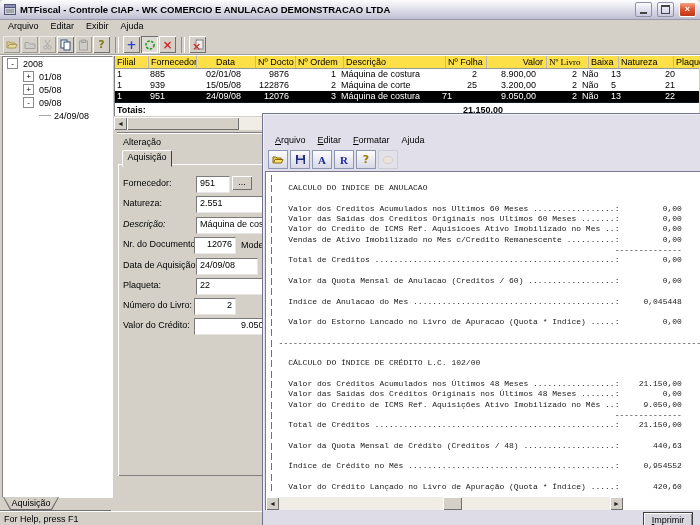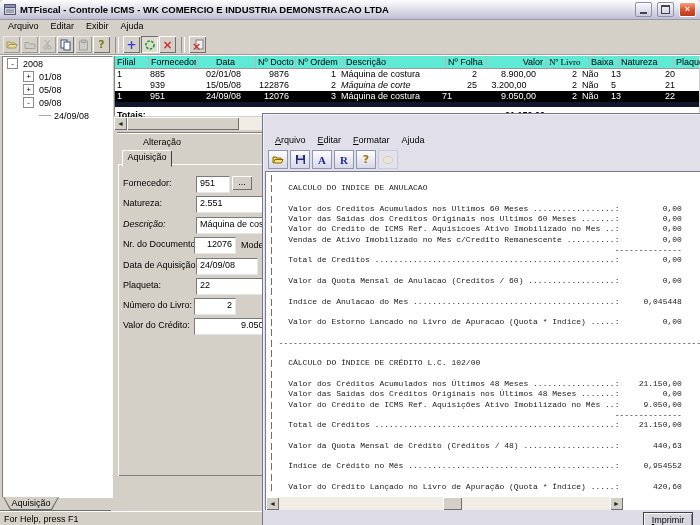--- a/index.html
+++ b/index.html
@@ -30,33 +30,33 @@
   
   #tree{left:2px;top:56px;width:109px;height:440px;background:#FFF;
     border:1px solid;border-color:#808080 #FFF #FFF #808080;overflow:hidden;}
   .trow{height:13px;display:flex;align-items:center;white-space:nowrap;}
   .tbox{width:9px;height:9px;border:1px solid #8A8A8A;background:#FFF;display:flex;align-items:center;
     justify-content:center;font-size:8px;line-height:7px;margin-right:5px;flex:none;}
   .tconn{width:12px;height:1px;background:#A8A8A8;margin-right:3px;flex:none;}
   
   #grid{left:114px;top:56px;width:584px;height:60px;background:#FFF;border-left:1px solid #808080;}
   .grow,#ghead{display:flex;white-space:nowrap;}
-  #ghead{height:12px;background:#5eead4;border-bottom:1px solid #9A9A9A;}
+  #ghead{height:12px;background:#fde047;border-bottom:1px solid #9A9A9A;}
   .gh{border-right:1px solid #B8B8B8;padding:1px 3px 0 2px;overflow:hidden;flex:none;}
   .gc{padding:0 3px 0 2px;overflow:hidden;flex:none;height:11px;line-height:11px;}
   .grow.sel{background:#000;color:#FFF;}
-  #gtotals{display:flex;height:14px;border-top:5px solid #0f172a;font-weight:bold;align-items:flex-end;gap:42px;}
+  #gtotals{display:flex;height:14px;border-top:1px solid #0f172a;font-weight:bold;align-items:center;}
   
   .hscroll{height:13px;background:#EFEDE6;display:flex;}
   .sarrow{width:13px;height:13px;background:#D4D0C8;box-shadow:inset 1px 1px 0 #FFF,inset -1px -1px 0 #6F6F6F;
     display:flex;align-items:center;justify-content:center;font-size:7px;color:#222;flex:none;}
   .sthumb{height:13px;background:#D4D0C8;box-shadow:inset 1px 1px 0 #FFF,inset -1px -1px 0 #6F6F6F;}
   
   #formpanel{left:117px;top:132px;width:184px;height:346px;}
-  #formpanel .caption{position:absolute;left:6px;top:5px;margin-left:20px;}
+  #formpanel .caption{position:absolute;left:6px;top:5px;}
   #formtab{position:absolute;left:5px;top:18px;width:48px;height:14px;background:#D4D0C8;text-align:center;
     padding-top:1px;border:1px solid;border-color:#FFF #404040 #D4D0C8 #FFF;border-radius:2px 2px 0 0;z-index:2;}
   #formpage{position:absolute;left:1px;top:32px;right:0;bottom:2px;
     border-top:1px solid #FFF;border-left:1px solid #FFF;box-shadow:inset -1px -1px 0 #808080;}
   .flabel{position:absolute;left:6px;white-space:nowrap;}
   .fbox{position:absolute;height:14px;background:#FFF;border:1px solid;border-color:#7A7A7A #E6E6E6 #E6E6E6 #7A7A7A;
     padding:1px 3px 0 3px;white-space:nowrap;overflow:hidden;line-height:11px;}
   .fbox.r{text-align:right;}
   #browsebtn{position:absolute;width:20px;height:14px;background:#D4D0C8;text-align:center;
     box-shadow:inset 1px 1px 0 #FFF,inset -1px -1px 0 #6F6F6F;line-height:12px;}
@@ -95,21 +95,21 @@
 
 <div id="screen">
 
   <div id="titlebar" class="abs">
     <svg width="12" height="11">
         <rect x="0.5" y="0.5" width="11" height="10" fill="#CFD3E0" stroke="#555577"></rect>
         <rect x="0.5" y="0.5" width="11" height="3" fill="#8C93B8" stroke="#555577"></rect>
         <line x1="2" y1="6" x2="10" y2="6" stroke="#777"></line>
         <line x1="2" y1="8" x2="10" y2="8" stroke="#777"></line>
       </svg>
-    <span class="ttext">MTFiscal - Controle ICMS - WK COMERCIO E INDUSTRIA DEMONSTRACAO LTDA</span>
+    <span class="ttext">MTFiscal - Controle CIAP - WK COMERCIO E ANULACAO DEMONSTRACAO LTDA</span>
     <span class="winbtn">
         <span class="minbar"></span>
       </span>
     <span class="winbtn">
         <span class="rest"></span>
       </span>
     <span class="winbtn close">×</span>
   </div>
 
   <div id="menubar" class="abs">
@@ -226,23 +226,23 @@
           <div class="gc" style="width: 24px; text-align: left;">Não</div>
           <div class="gc" style="width: 49px; text-align: left;">13</div>
           <div class="gc" style="width: 70px; text-align: left;">20</div>
         </div>
         <div class="grow">
           <div class="gc" style="width: 28px; text-align: left;">1</div>
           <div class="gc" style="width: 42px; text-align: left;">939</div>
           <div class="gc" style="width: 53px; text-align: center;">15/05/08</div>
           <div class="gc" style="width: 34px; text-align: right;">122876</div>
           <div class="gc" style="width: 42px; text-align: right;">2</div>
-          <div class="gc" style="width: 96px; text-align: left; font-style: italic;">Máquina de corte</div>
+          <div class="gc" style="width: 96px; text-align: left;">Máquina de corte</div>
           <div class="gc" style="width: 35px; text-align: right;">25</div>
-          <div class="gc" style="width: 54px; text-align: center;">3.200,00</div>
+          <div class="gc" style="width: 54px; text-align: right;">3.200,00</div>
           <div class="gc" style="width: 36px; text-align: right;">2</div>
           <div class="gc" style="width: 24px; text-align: left;">Não</div>
           <div class="gc" style="width: 49px; text-align: left;">5</div>
           <div class="gc" style="width: 70px; text-align: left;">21</div>
         </div>
         <div class="grow sel">
           <div class="gc" style="width: 28px; text-align: left;">1</div>
           <div class="gc" style="width: 42px; text-align: left;">951</div>
           <div class="gc" style="width: 53px; text-align: center;">24/09/08</div>
           <div class="gc" style="width: 34px; text-align: right;">12076</div>

